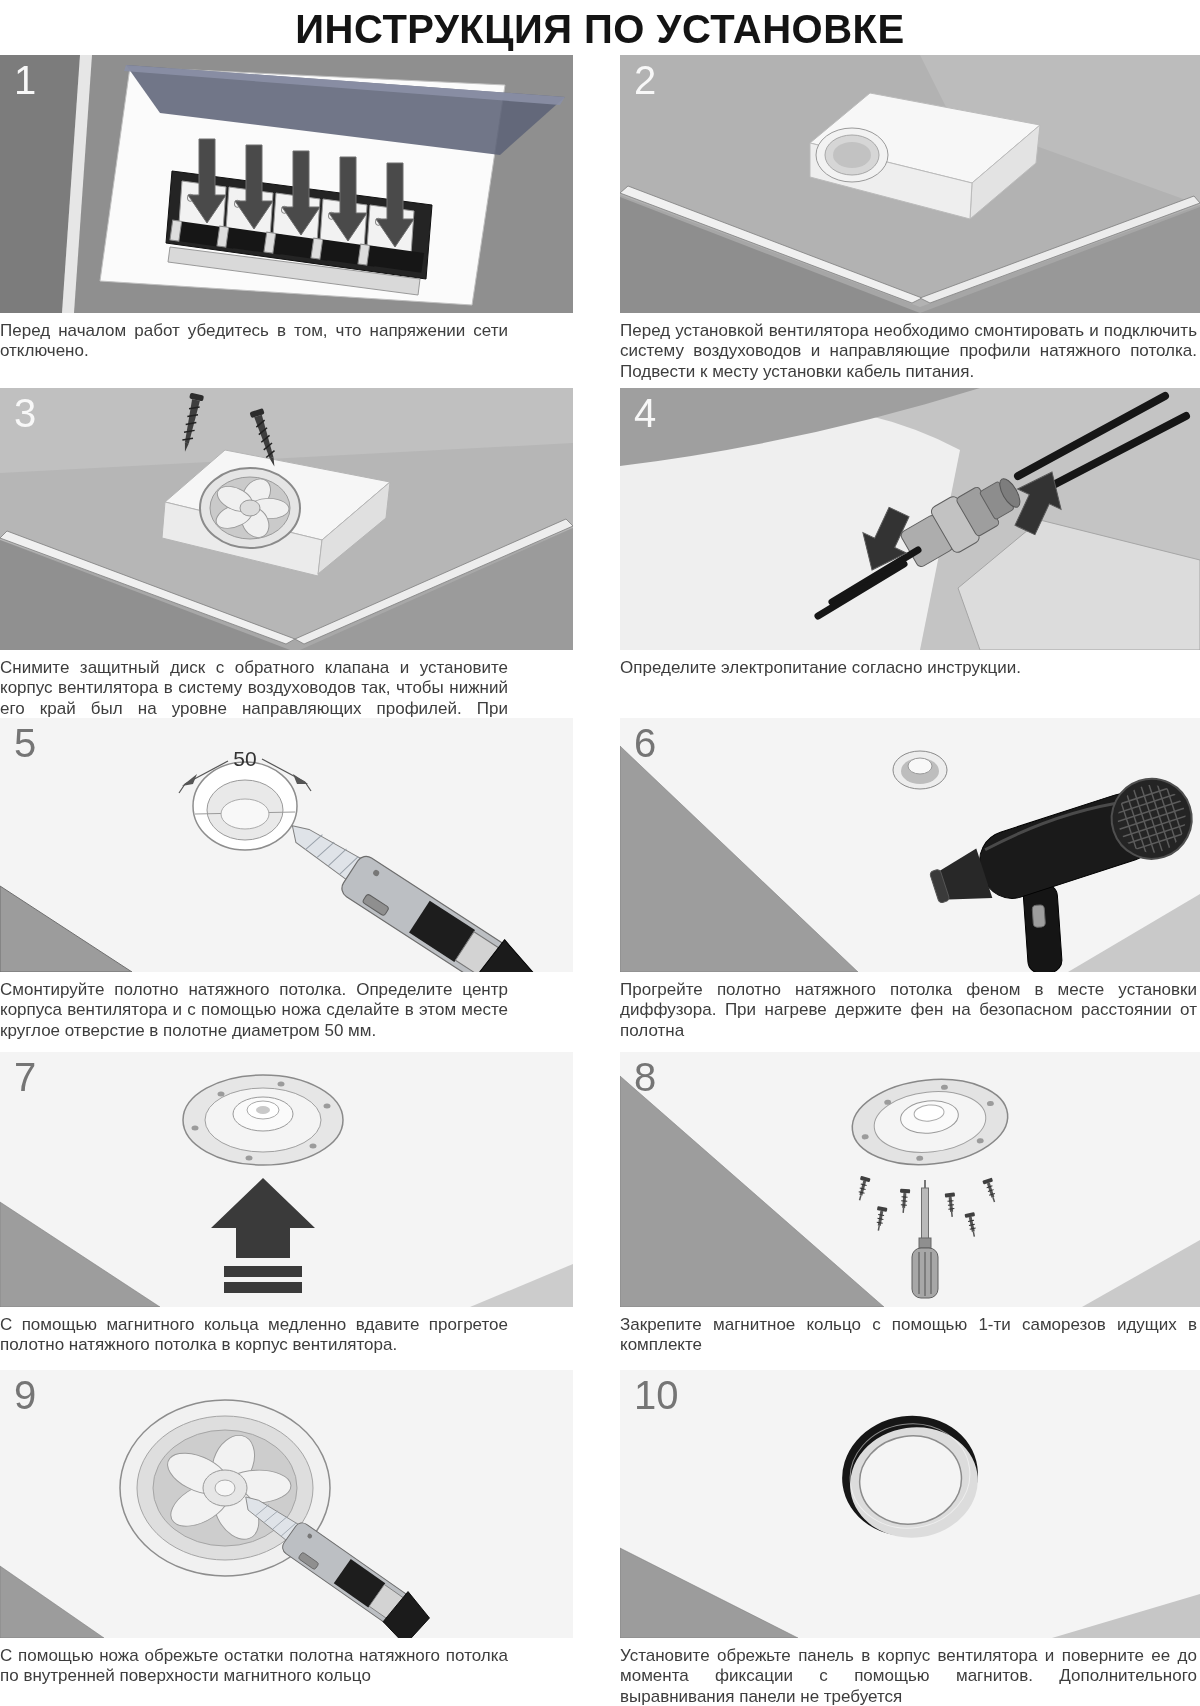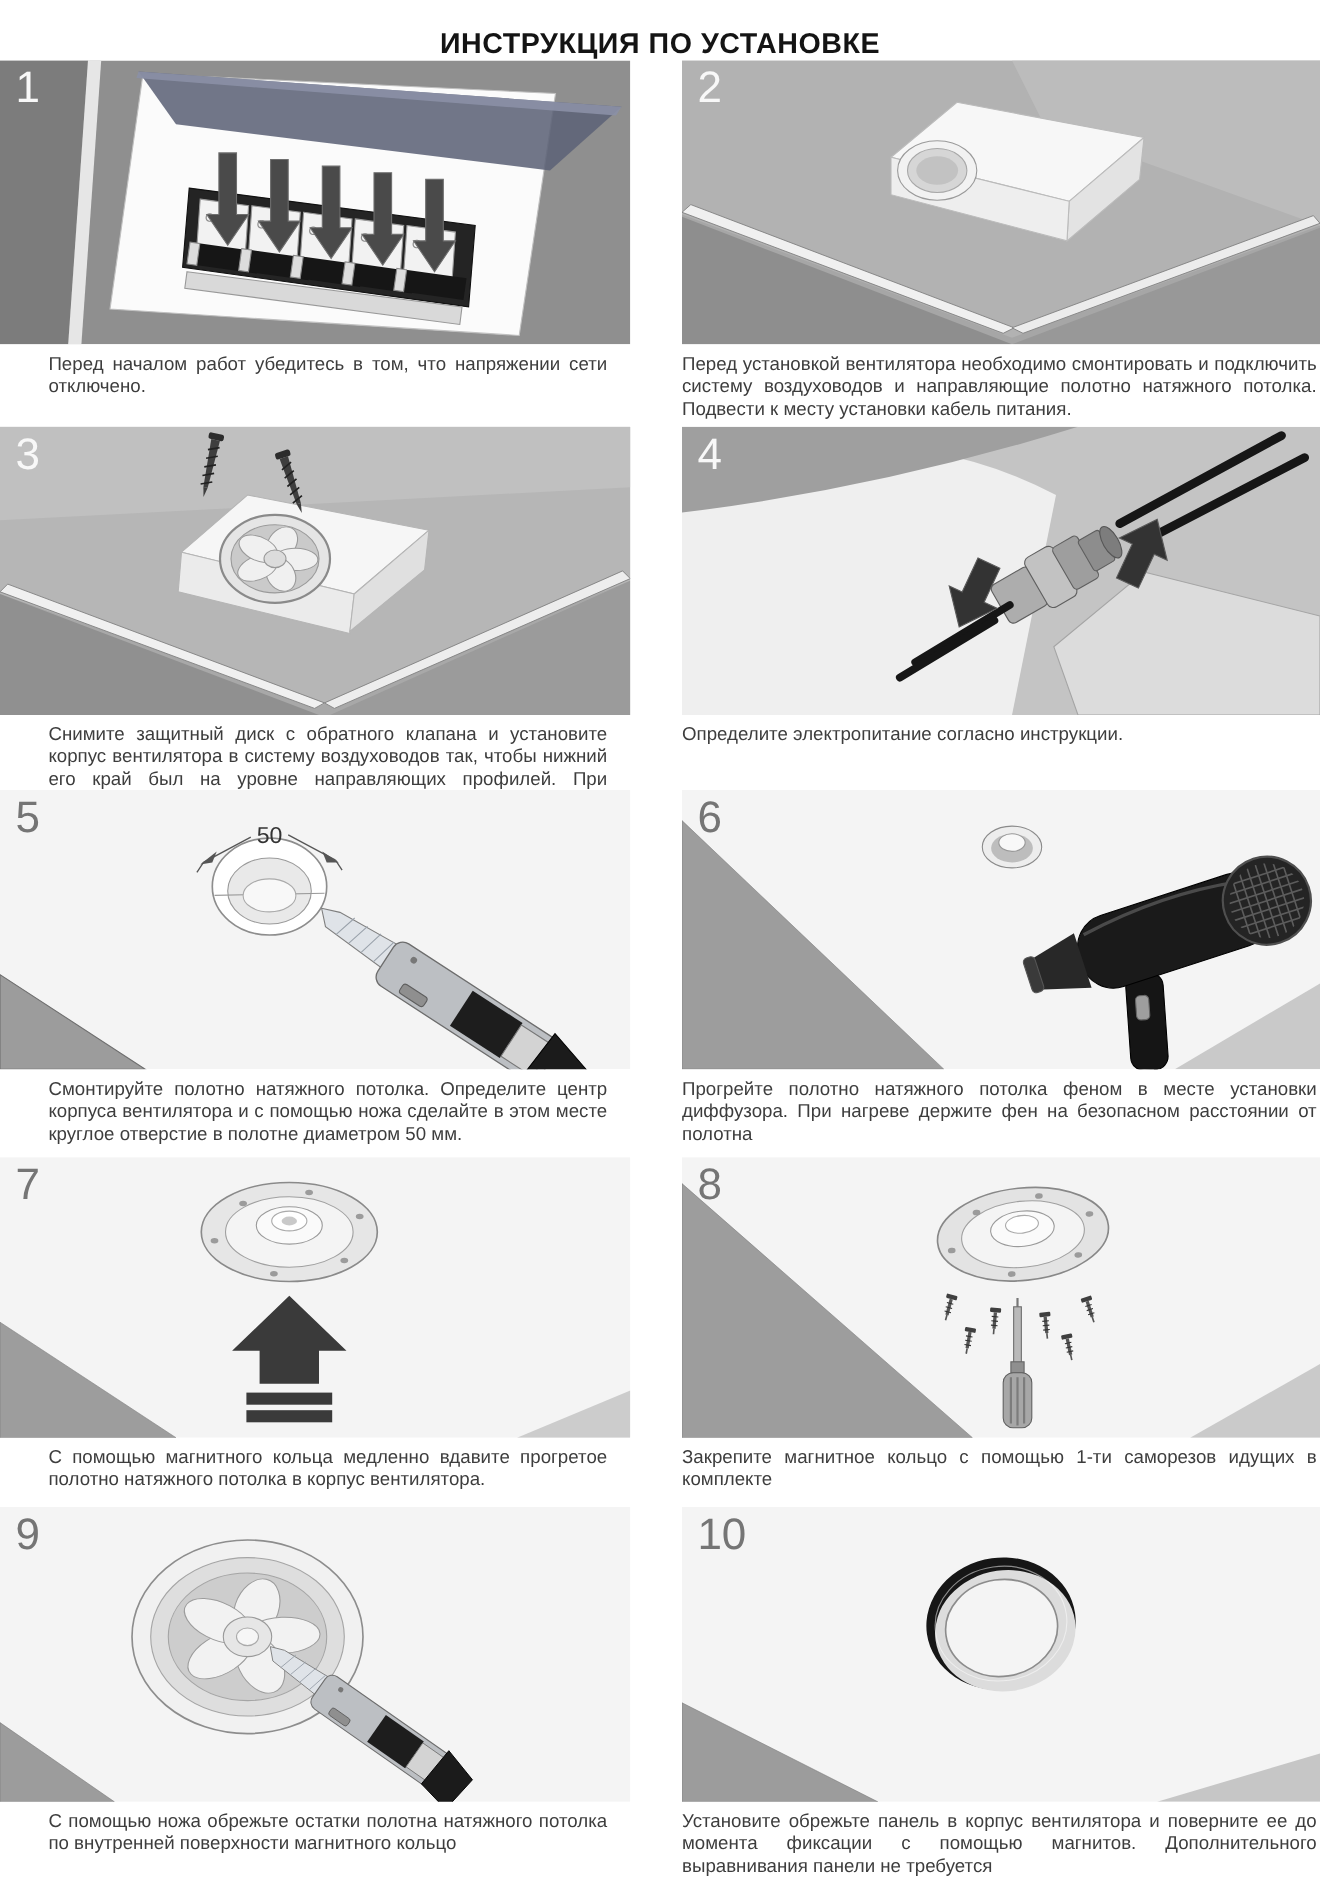--- a/index.html
+++ b/index.html
@@ -1,39 +1,39 @@
 <!DOCTYPE html>
 <html><head>
 <meta charset="utf-8">
 <style>
   html,body{margin:0;padding:0;}
   body{
     width:1200px;height:1706px;overflow:hidden;background:#ffffff;
     font-family:"Liberation Sans",sans-serif;
   }
   .title{
-    margin:0;height:55px;box-sizing:border-box;padding-top:24px;
-    text-align:center;font-size:26px;font-weight:700;color:#141414;letter-spacing:.5px;
+    margin:0;height:55px;box-sizing:border-box;padding-top:7px;
+    text-align:center;font-size:40px;font-weight:700;color:#141414;letter-spacing:.5px;
   }
   .row{display:grid;grid-template-columns:573px 580px;column-gap:47px;}
   .r1{height:333px}.r2{height:330px}.r3{height:334px}.r4{height:313px}.r5{height:341px}
   figure{margin:0;position:relative;}
   .r1 figure{height:258px}.r2 figure{height:262px}.r3 figure{height:254px}
   .r4 figure{height:255px}.r5 figure{height:268px;margin-top:5px;}
   figure svg{display:block;width:100%;height:100%;}
   .stepnum{
     position:absolute;top:5px;left:14px;font-size:40px;line-height:1;
     font-weight:400;color:#757575;
   }
   figure.dark .stepnum{color:#f8f8f8;}
   .caption{
     margin:8px 0 0 0;font-size:17px;line-height:1.2;color:#3d3d3d;
     text-align:justify;
   }
-  .step.left .caption{width:508px;padding-left:44px;}
+  .step.left .caption{width:508px;}
   .step.right .caption{width:577px;}
 </style>
 </head>
 <body>
 
 <h1 class="title">ИНСТРУКЦИЯ ПО УСТАНОВКЕ</h1>
 
 <div class="row r1">
 
   <section class="step left">
@@ -109,21 +109,21 @@
           <polygon points="250,38 420,70 352,128 190,88" fill="#f7f7f7" stroke="#bbbbbb"></polygon>
           <polygon points="352,128 420,70 416,108 350,164" fill="#e3e3e3" stroke="#bbbbbb"></polygon>
           <polygon points="190,88 352,128 350,164 190,122" fill="#eeeeee" stroke="#bbbbbb"></polygon>
           <ellipse cx="232" cy="100" rx="36" ry="27" fill="#f2f2f2" stroke="#9a9a9a"></ellipse>
           <ellipse cx="232" cy="100" rx="27" ry="20" fill="#d6d6d6" stroke="#a8a8a8"></ellipse>
           <ellipse cx="232" cy="100" rx="19" ry="13" fill="#c2c2c2"></ellipse>
         </g>
       </svg>
       <span class="stepnum">2</span>
     </figure>
-    <p class="caption">Перед установкой вентилятора необходимо смонтировать и подключить систему воздуховодов и направляющие полотно натяжного потолка. Подвести к месту установки кабель питания.</p>
+    <p class="caption">Перед установкой вентилятора необходимо смонтировать и подключить систему воздуховодов и направляющие профили натяжного потолка. Подвести к месту установки кабель питания.</p>
   </section>
 </div>
 
 <div class="row r2">
 
   <section class="step left">
     <figure class="dark">
       <svg viewBox="0 0 573 262" preserveAspectRatio="none">
         <defs>
           <g id="s3screw">

